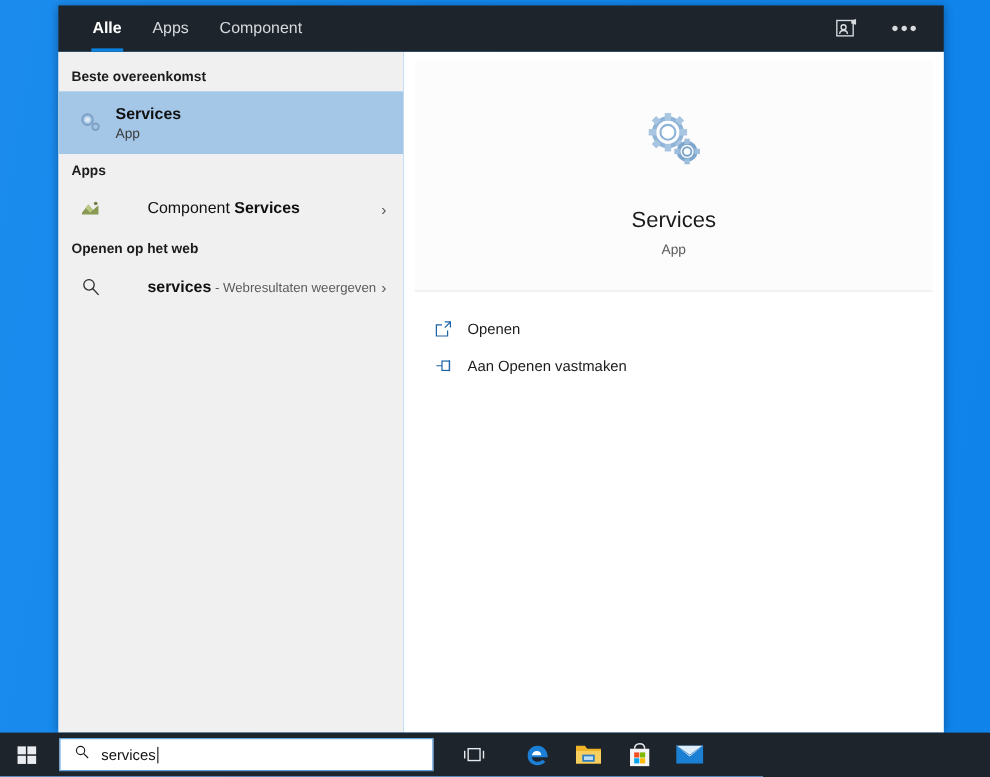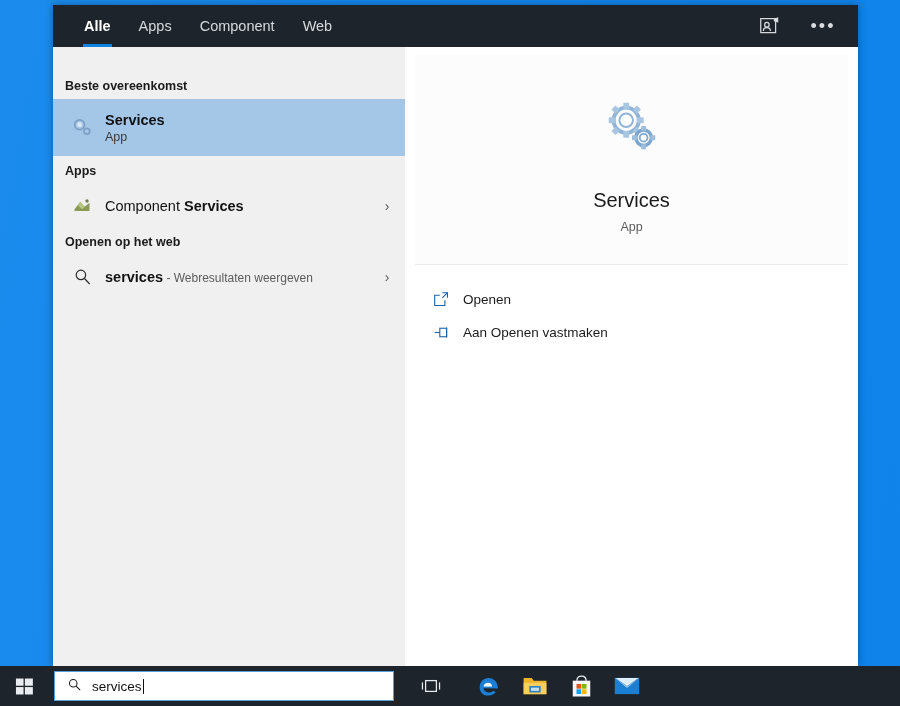--- a/index.html
+++ b/index.html
@@ -78,24 +78,24 @@
   .hdr-icon svg { display: block; }
   .ellipsis { letter-spacing: 2px; font-size: 18px; line-height: 1; color: #d8dce0; }
 
   
   #panel-body {
     flex: 1 1 auto;
     display: flex;
     min-height: 0;
   }
   #results-col {
-    width: 352px;
+    width: 314px;
     background: #f0f0f0;
     flex: 0 0 auto;
-    padding-top: 24px;
+    padding-top: 8px;
     overflow: hidden;
   }
   #preview-col {
     flex: 1 1 auto;
     background: #ffffff;
     padding-top: 8px;
   }
 
   .section-header {
     font-size: 12.5px;
@@ -122,21 +122,21 @@
   .r-title {
     font-size: 14.5px;
     color: #111111;
     font-weight: bold;
     white-space: nowrap;
   }
   .r-title .reg { font-weight: normal; }
   .r-sub { font-size: 12.5px; color: #3b3b3b; margin-top: 2px; }
   .r-sub-inline { font-size: 12px; color: #5b5b5b; font-weight: normal; }
 
-  .result-row.compact { height: 43px; }
+  .result-row.compact { height: 43px; gap: 29px; }
   .chev-right {
     width: 16px; flex: 0 0 auto;
     color: #5a5a5a;
     font-size: 14px;
     text-align: center;
     line-height: 1;
   }
 
   
   .preview-card {
@@ -214,23 +214,20 @@
   <div id="panel-header">
     <div class="tabs">
       <div class="tab active">
         <span>Alle</span>
       </div>
       <div class="tab">
         <span>Apps</span>
       </div>
       <div class="tab">
         <span>Component</span>
-      </div>
-      <div class="tab">
-        <span>Web</span>
       </div>
     </div>
     <div class="header-right">
       <div class="hdr-icon">
         <svg width="21" height="21" viewBox="0 0 24 24" fill="none" stroke="#d8dce0" stroke-width="1.4">
           <rect x="2" y="3" width="17" height="16"></rect>
           <circle cx="9" cy="10" r="2.6"></circle>
           <path d="M5 17c0-2.3 1.8-3.6 4-3.6s4 1.3 4 3.6"></path>
           <path d="M17 3l5-1.5v6L17 6z" fill="#d8dce0" stroke="none"></path>
         </svg>

